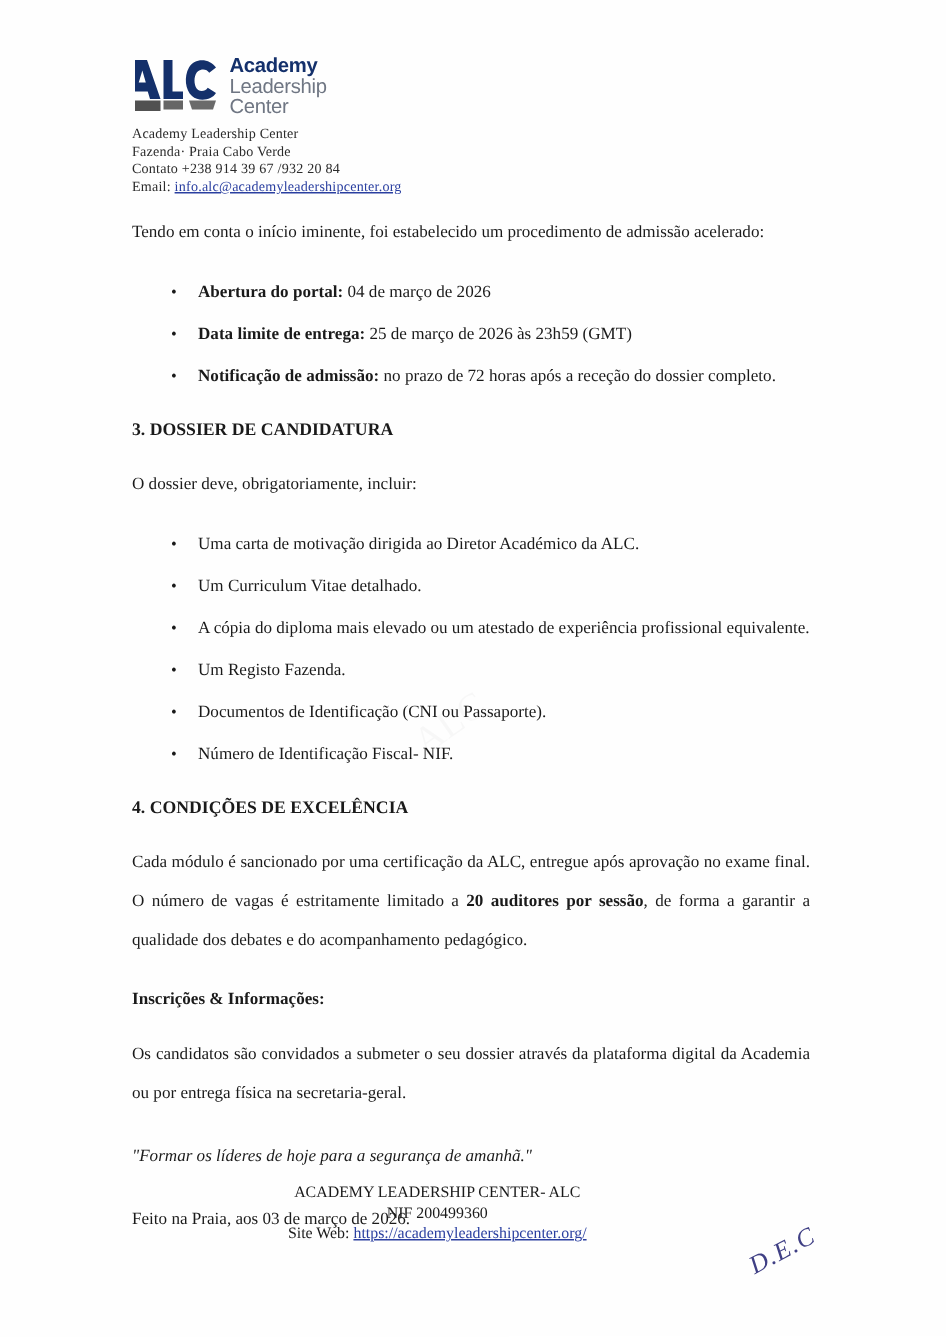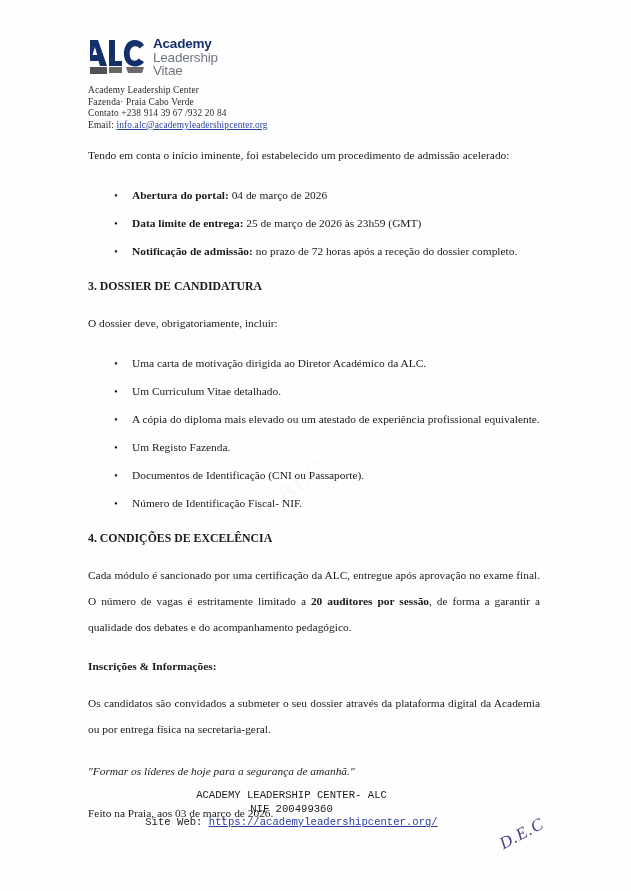--- a/index.html
+++ b/index.html
@@ -122,21 +122,20 @@
 
   
   .footer {
     position: absolute;
     left: 0;
     top: 789px;
     width: 583px;
     text-align: center;
     font-size: 10.6px;
     line-height: 13.6px;
-    font-family: Liberation Mono, monospace;
   }
   .footer .site a,
   .footer .site .url {
     color: #2a3fa0;
     text-decoration: underline;
   }
 
   
   .ink-mark {
     position: absolute;
@@ -188,21 +187,21 @@
           <path d="M56 9 C52 3, 42 2, 38 9 C34.5 15, 35.5 24, 40 28 C44.5 32, 53 31, 56 26 L50.5 22.5 C48.5 25.5, 44 25.5, 42.5 22 C41 18.5, 41.5 13.5, 44 11.5 C46.5 9.5, 50 10, 51.5 12.5 Z" fill="#14306b"></path>
 
           <path d="M2 31 L19 31 L19 38 L2 38 Z" fill="#2b2b2b" opacity="0.82"></path>
           <path d="M21 31 L34 31 L34 37 L21 37 Z" fill="#2b2b2b" opacity="0.72"></path>
           <path d="M38 31 L56 31 L54 37 L40 37 Z" fill="#2b2b2b" opacity="0.7"></path>
         </svg>
       </div>
       <div class="logo-words">
         <div class="lw-1">Academy</div>
         <div class="lw-2">Leadership</div>
-        <div class="lw-3">Vitae</div>
+        <div class="lw-3">Center</div>
       </div>
     </div>
 
     <div class="contact">
       <div>Academy Leadership Center</div>
       <div>Fazenda· Praia Cabo Verde</div>
       <div>Contato +238 914 39 67 /932 20 84</div>
       <div>
         <span>Email:</span>
         <span class="email-link">info.alc@academyleadershipcenter.org</span>

